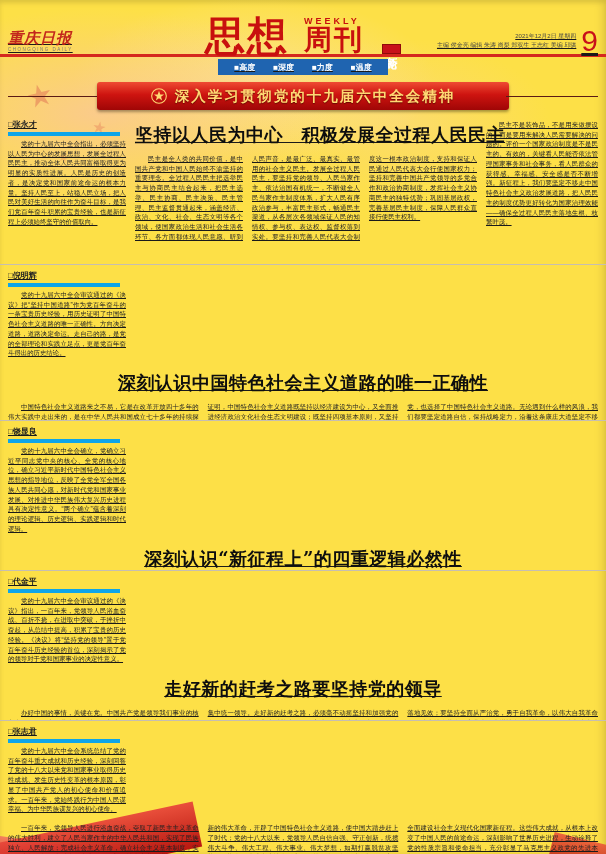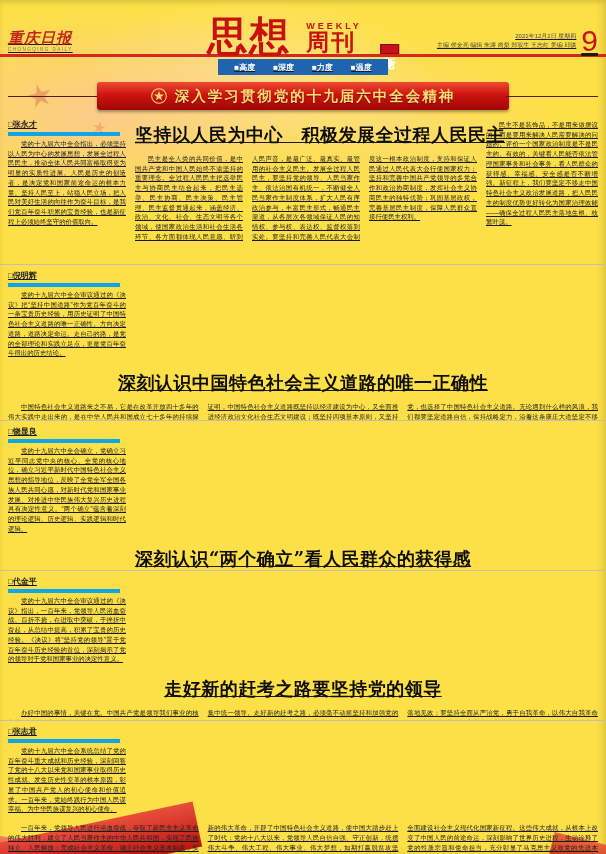--- a/index.html
+++ b/index.html
@@ -28,21 +28,21 @@
   .logo{line-height:1;padding-bottom:2px;}
   .logo-cn{font-family:"DejaVu Serif",serif;font-style:italic;font-weight:bold;
            font-size:15px;color:#c3271c;letter-spacing:1px;}
   .logo-en{font-size:4.5px;color:#777;letter-spacing:1.5px;margin-top:2px;}
   .center-title{position:absolute;left:50%;transform:translateX(-50%);bottom:0px;
                 display:flex;align-items:flex-end;gap:15px;}
   .t-sixiang{font-family:"DejaVu Serif",serif;font-weight:900;font-size:40px;line-height:.9;
              color:#c8100e;letter-spacing:2px;}
   .t-stack{display:flex;flex-direction:column;align-items:flex-start;line-height:1;}
   .t-weekly{font-size:9px;font-weight:bold;color:#c8100e;letter-spacing:3px;}
-  .t-zhoukan{font-size:23px;color:#c8100e;font-weight:600;letter-spacing:2px;text-align:right;}
+  .t-zhoukan{font-size:28px;color:#c8100e;font-weight:600;letter-spacing:2px;text-align:right;}
   .badge{writing-mode:vertical-rl;text-orientation:upright;background:#c8111a;color:#fff;
          font-weight:bold;font-size:11px;line-height:1;padding:3px 3px;margin-left:3px;
          letter-spacing:1px;border:1px solid #8f0a0a;}
   .mast-right{margin-left:auto;display:flex;align-items:center;gap:5px;padding-bottom:1px;}
   .mast-lines{text-align:right;line-height:1.5;}
   .dateline{font-size:6px;color:#444;}
   .staffline{font-size:6px;color:#444;}
   .pageno{font-size:30px;color:#c8111a;line-height:.8;font-weight:400;}
   
   .navrow{display:flex;justify-content:center;margin-top:2px;position:relative;z-index:2;}
@@ -155,21 +155,21 @@
       </div>
       <div class="col-right side-text">社会主义凝聚了人民意愿，而这不是靠别的什么主义可以替代和满足的，体现了中国道路的显著性与唯一性。中国特色社会主义道路“适应时代发展要求”，深刻回答了新时代坚持和发展什么样的中国特色社会主义、怎样坚持和发展中国特色社会主义的重大课题。新征程上，必须倍加珍惜、始终坚持，咬定青山不放松，风雨无阻向前行，在新的赶考路上续写新的辉煌。</div>
     </div>
 
     <div class="article h3">
       <div class="col-left">
         <div class="byline">□饶显良</div>
         <div class="side-text">党的十九届六中全会确立，党确立习近平同志党中央的核心、全党的核心地位，确立习近平新时代中国特色社会主义思想的指导地位，反映了全党全军全国各族人民共同心愿，对新时代党和国家事业发展、对推进中华民族伟大复兴历史进程具有决定性意义。“两个确立”蕴含着深刻的理论逻辑、历史逻辑、实践逻辑和时代逻辑。</div>
       </div>
       <div class="center">
-        <div class="headline">深刻认识“两个确立”看人民群众的获得感</div>
+        <div class="headline">深刻认识“新征程上”的四重逻辑必然性</div>
         <div class="body-cols">重大命题，马克思主义经典作家对核心问题有过系统阐述。恩格斯指出，没有权威，就不可能有任何的一致行动。政党的领导核心，在革命、建设和改革的实践中形成，在实践检验中得到人民认同。从历史逻辑看，党的百年奋斗历程表明，什么时候维护党的核心和党中央权威，党的事业就不断胜利；什么时候偏离这一点，党的事业就遭受挫折。遵义会议事实上确立了毛泽东同志在党中央和红军的领导地位，开启了党的事业转危为安、不断打开新局面的历史进程。从实践逻辑看，党的十八大以来，以习近平同志为核心的党中央统筹把握伟大斗争、伟大工程、伟大事业、伟大梦想，解决了许多长期想解决而没有解决的难题，办成了许多过去想办而没有办成的大事，党和国家事业取得历史性成就、发生历史性变革。从时代逻辑看，世界百年未有之大变局加速演进，中华民族伟大复兴进入关键时期，越是船到中流浪更急，越需要掌舵领航的核心、科学引领的思想。</div>
       </div>
       <div class="col-right side-text">“两个确立”是党在新时代取得的重大政治成果，是应对一切不确定性的最大确定性、最大底气、最大保证。深刻认识“两个确立”的四重逻辑必然性，就要不断增强“四个意识”、坚定“四个自信”、做到“两个维护”，在思想上政治上行动上同以习近平同志为核心的党中央保持高度一致，汇聚起实现中华民族伟大复兴的磅礴力量。（作者系西南大学马克思主义学院院长）</div>
     </div>
 
     <div class="article h4">
       <div class="col-left">
         <div class="byline">□代金平</div>
         <div class="side-text">党的十九届六中全会审议通过的《决议》指出，一百年来，党领导人民浴血奋战、百折不挠，在进取中突破，于挫折中奋起，从总结中提高，积累了宝贵的历史经验。《决议》将“坚持党的领导”置于党百年奋斗历史经验的首位，深刻揭示了党的领导对于党和国家事业的决定性意义。</div>
       </div>

